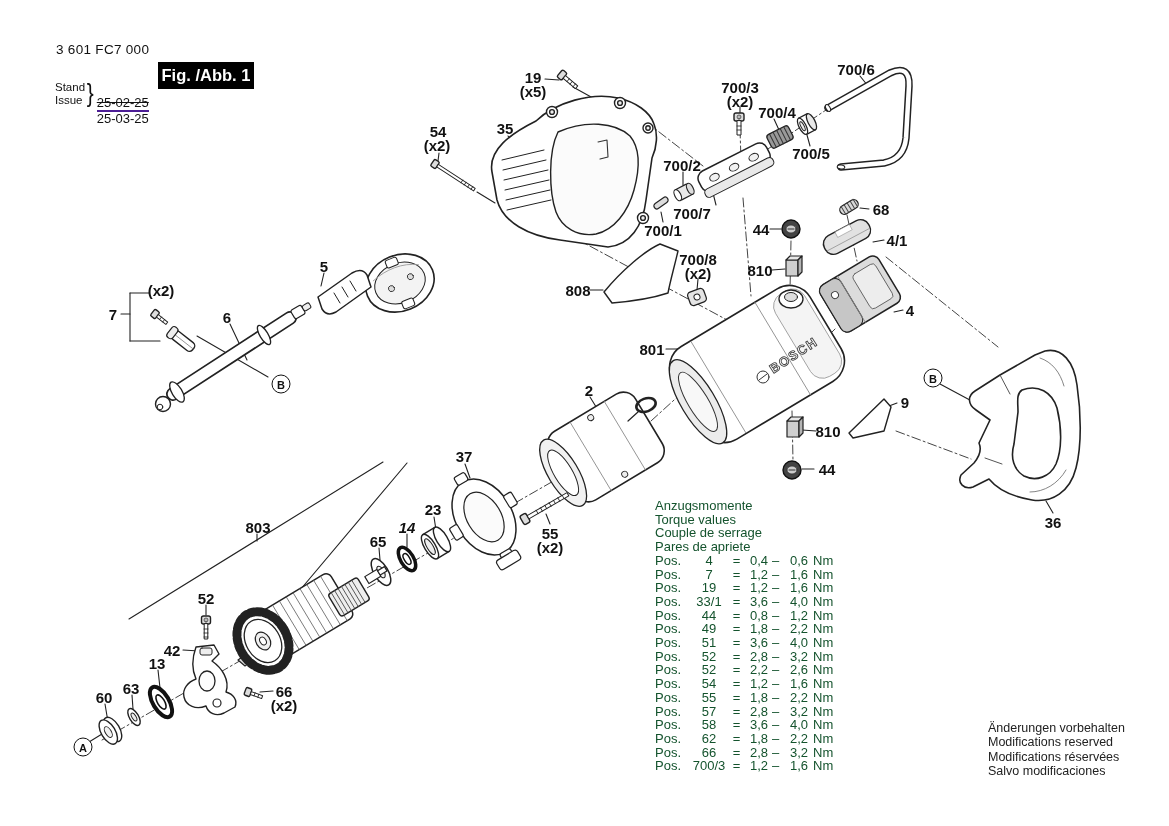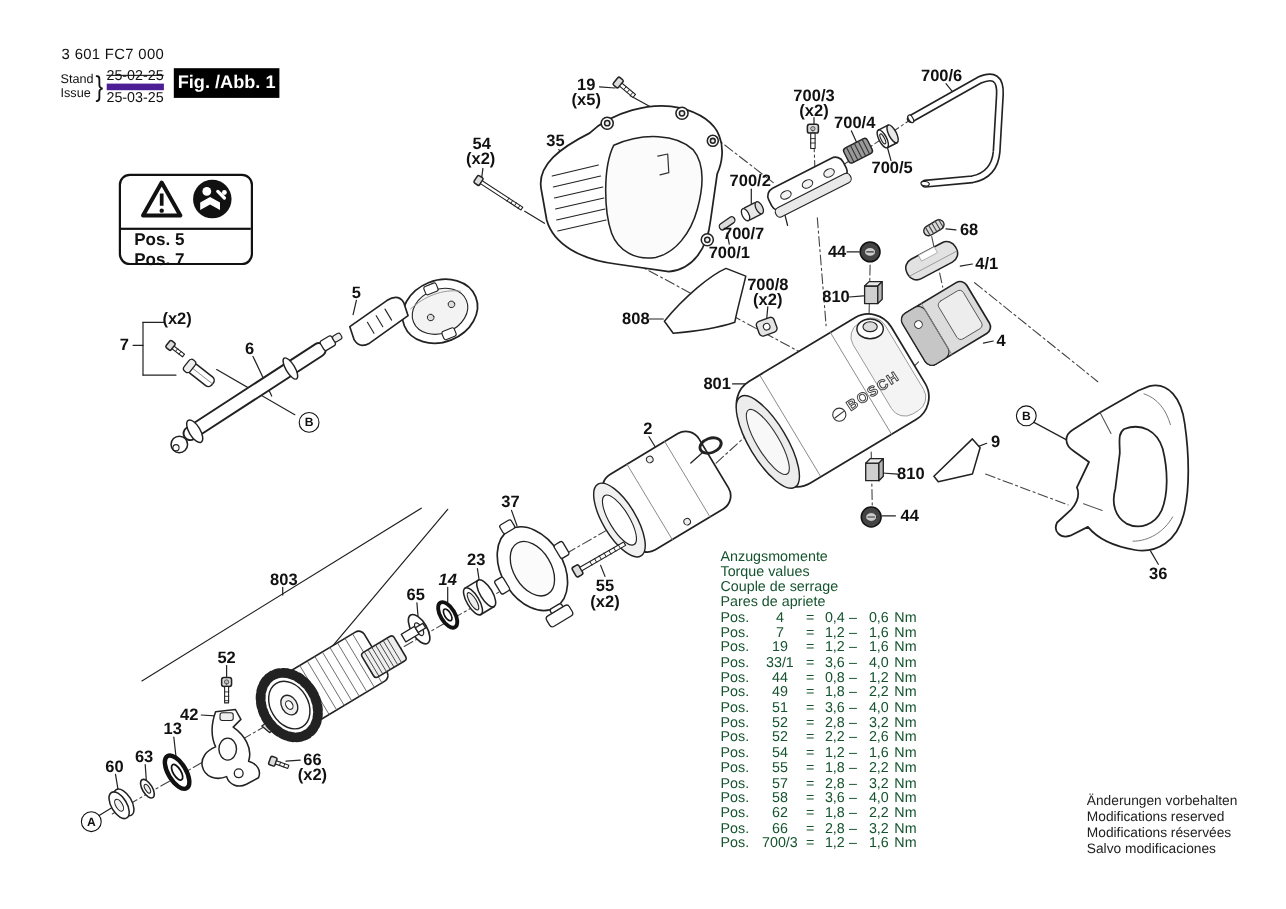--- a/index.html
+++ b/index.html
@@ -5,21 +5,21 @@
   html,body{margin:0;padding:0;background:#fff;}
   .stage{position:relative;width:1169px;height:826px;background:#fff;overflow:hidden;
          font-family:"Liberation Sans",sans-serif;color:#111;}
   svg text{font-family:"Liberation Sans",sans-serif;}
   
   .partcode{position:absolute;left:56px;top:42px;font-size:13.5px;letter-spacing:.3px;}
   .standblock{position:absolute;left:55px;top:62px;display:flex;align-items:center;}
   .standcol{display:flex;flex-direction:column;font-size:11.5px;line-height:13px;}
   .brace{font-size:26px;font-weight:300;margin:0 2px 0 1px;transform:scaleX(.8);}
   .datecol{display:flex;flex-direction:column;font-size:13px;line-height:13px;}
-  .date-old{text-decoration:line-through;border-bottom:6px solid #4c1d95;padding-bottom:1px;}
+  .date-old{text-decoration:line-through;border-bottom:2px solid #4c1d95;padding-bottom:1px;margin-top:34px;}
   .figbox{position:absolute;left:158px;top:62px;width:96px;height:27px;background:#000;color:#fff;
           font-weight:bold;font-size:16.5px;display:flex;align-items:center;justify-content:center;}
   
   .warnbox{position:absolute;left:108px;top:158px;width:118px;height:79px;border:2.5px solid #111;
            border-radius:10px;background:#fff;}
   .warnicons{height:47px;display:flex;align-items:center;justify-content:center;gap:7px;
              border-bottom:2.5px solid #111;}
   .warntext{padding:1px 0 0 12px;font-weight:bold;font-size:15.5px;line-height:17.5px;}
   
   .plabel{position:absolute;transform:translate(-50%,-50%);font-weight:bold;font-size:15px;
@@ -509,21 +509,21 @@
       <div class="plabel" style="left: 740px; top: 101px;">(x2)</div>
 
       <div class="plabel" style="left: 777px; top: 112px;">700/4</div>
 
       <div class="plabel" style="left: 856px; top: 69px;">700/6</div>
 
       <div class="plabel" style="left: 811px; top: 153px;">700/5</div>
 
       <div class="plabel" style="left: 682px; top: 165px;">700/2</div>
 
-      <div class="plabel" style="left: 676px; top: 213px;">700/7</div>
+      <div class="plabel" style="left: 692px; top: 213px;">700/7</div>
 
       <div class="plabel" style="left: 663px; top: 230px;">700/1</div>
 
       <div class="plabel" style="left: 881px; top: 209px;">68</div>
 
       <div class="plabel" style="left: 761px; top: 229px;">44</div>
 
       <div class="plabel" style="left: 760px; top: 270px;">810</div>
 
       <div class="plabel" style="left: 897px; top: 240px;">4/1</div>
@@ -603,44 +603,20 @@
     </div>
     <div class="brace">}</div>
     <div class="datecol">
       <span class="date-old">25-02-25</span>
       <span>25-03-25</span>
     </div>
   </div>
 
   <div class="figbox">Fig. /Abb. 1</div>
 
-  <div class="warnbox">
-    <div class="warnicons">
-      <span>
-        <svg width="40" height="37" viewBox="0 0 40 37">
-          <path d="M20,3 L37,33 L3,33 Z" fill="#fff" stroke="#111" stroke-width="3.6" stroke-linejoin="round"></path>
-          <line x1="20" y1="13" x2="20" y2="24" stroke="#111" stroke-width="3.4"></line>
-          <circle cx="20" cy="28.5" r="2" fill="#111"></circle>
-        </svg>
-      </span>
-      <span>
-        <svg width="38" height="38" viewBox="0 0 38 38">
-          <circle cx="19" cy="19" r="17.5" fill="#111"></circle>
-          <circle cx="14" cy="12" r="4" fill="#fff"></circle>
-          <path d="M8,22 L17,17 L26,22 L26,29 L17,24 L8,29 Z" fill="#fff"></path>
-          <path d="M24,12 L30,18" stroke="#fff" stroke-width="3" stroke-linecap="round"></path>
-          <circle cx="30" cy="13" r="2.2" fill="#fff"></circle>
-        </svg>
-      </span>
-    </div>
-    <div class="warntext">
-      <div>Pos. 5</div>
-      <div>Pos. 7</div>
-    </div>
-  </div>
 
   <div class="ttable">
     <div>Anzugsmomente</div>
     <div>Torque values</div>
     <div>Couple de serrage</div>
     <div>Pares de apriete</div>
     <div>
 
         <div class="trow">
           <span class="tc1">Pos.</span>

